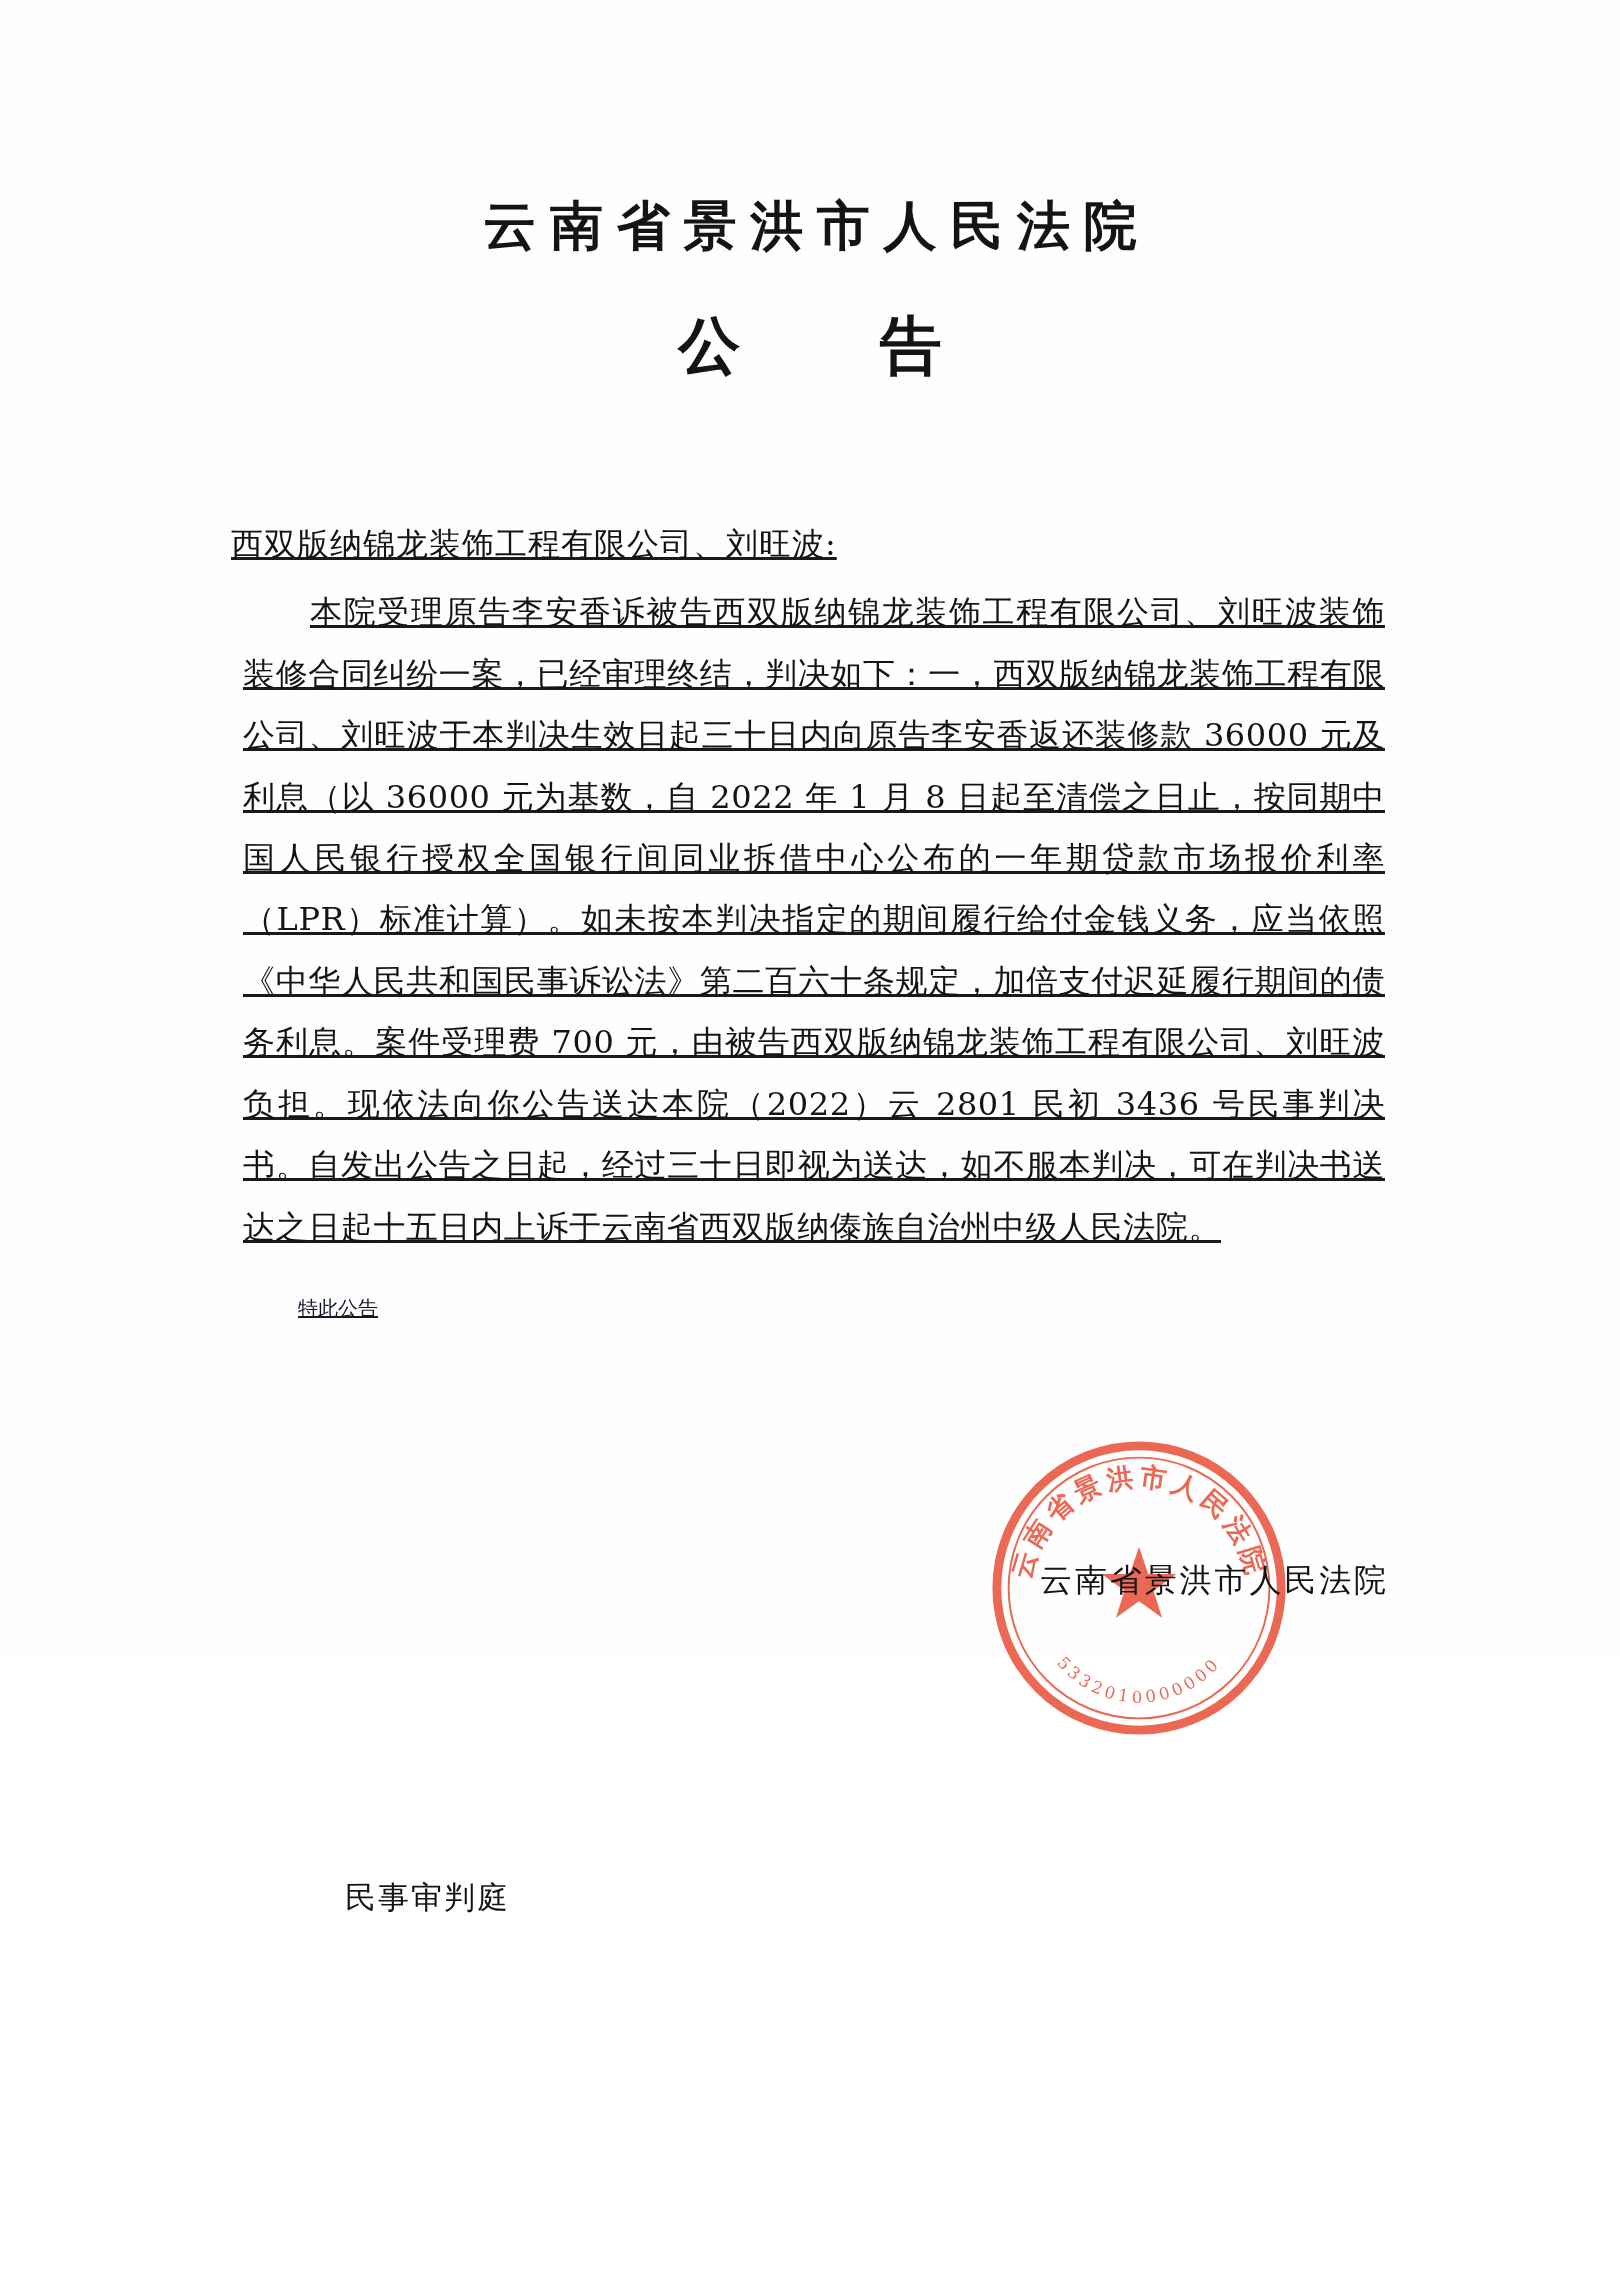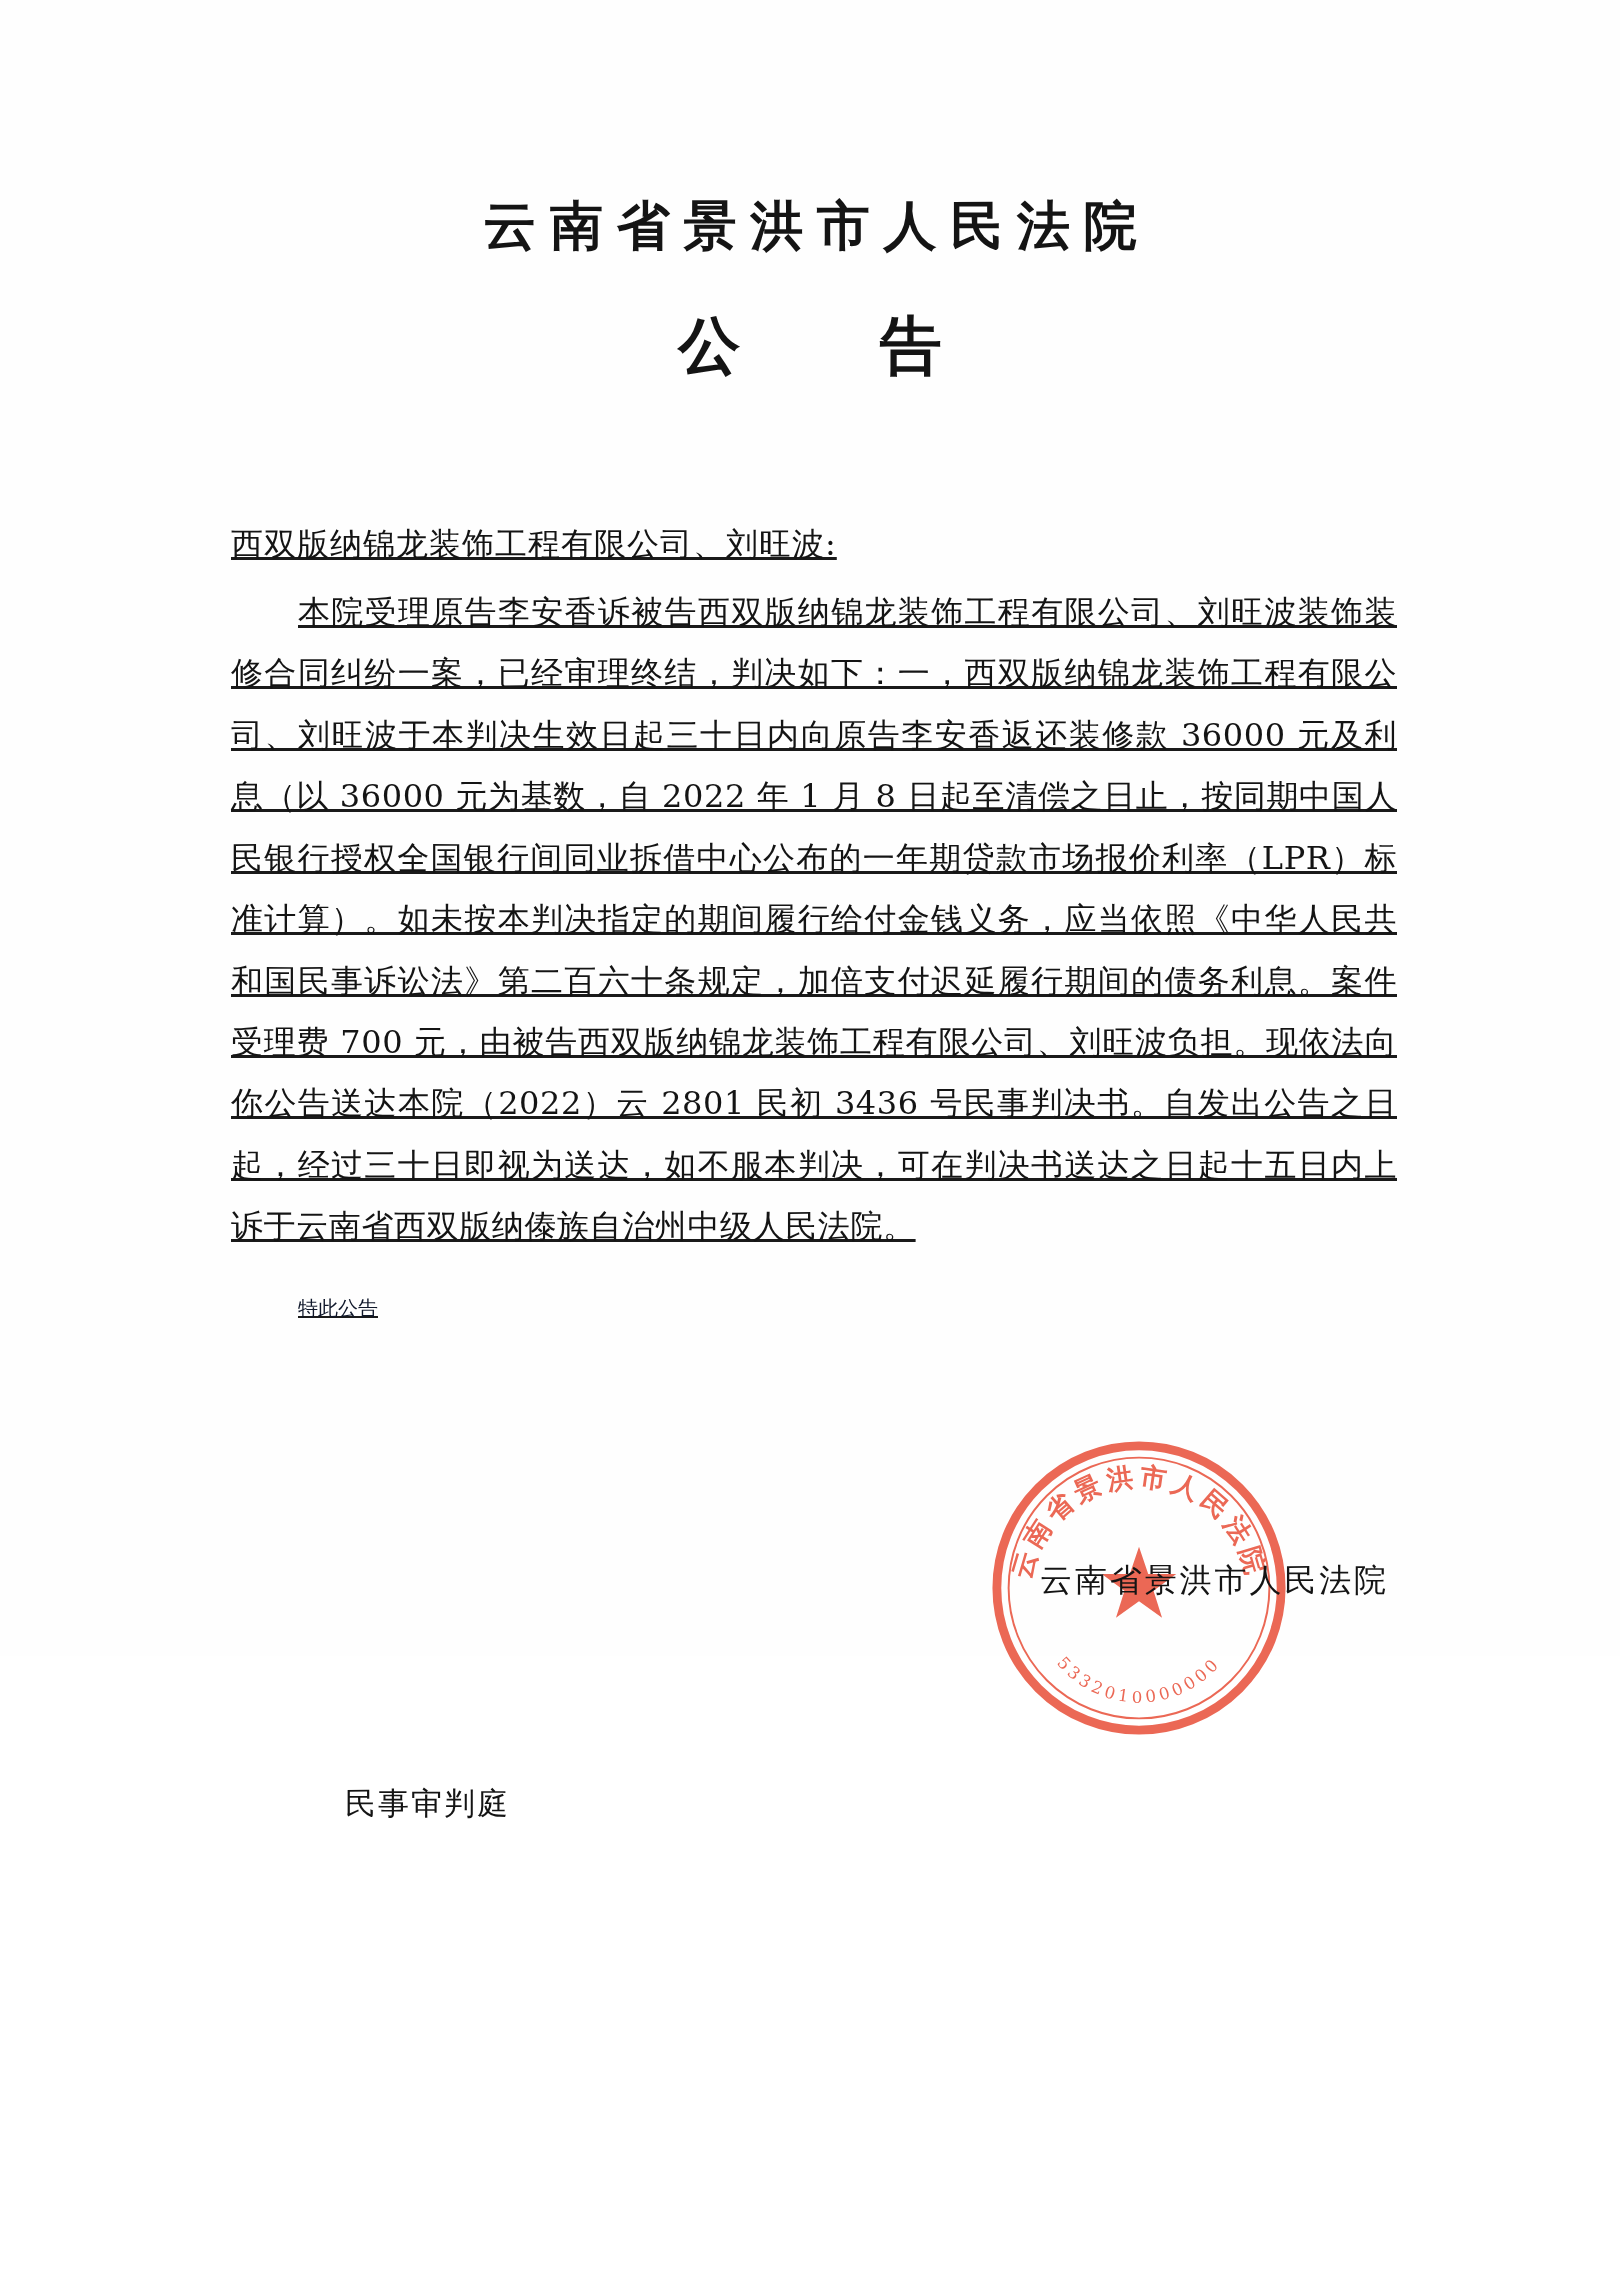--- a/index.html
+++ b/index.html
@@ -63,21 +63,21 @@
     color: #141414;
   }
   .para {
     font-size: 32px;
     line-height: 1.92;
     letter-spacing: 0.6px;
     text-align: justify;
     text-justify: inter-ideograph;
     text-indent: 67px;
     color: #141414;
-    margin: 0;
+    margin: 12px;
   }
   .para-notice {
     font-size: 20px;
     line-height: 1.9;
     text-indent: 67px;
     margin-top: 31px;
     color: #0f172a;
   }
   .sign-block {
     position: absolute;
@@ -97,21 +97,21 @@
     position: absolute;
     left: 990px;
     top: 1439px;
     width: 299px;
     height: 299px;
     pointer-events: none;
   }
   .footer-block {
     position: absolute;
     left: 345px;
-    top: 1773px;
+    top: 1867px;
     color: #141414;
   }
   .footer-line {
     font-size: 31px;
     line-height: 1.95;
     letter-spacing: 2px;
     white-space: nowrap;
   }
   .footer-officer .gap {
     display: inline-block;

